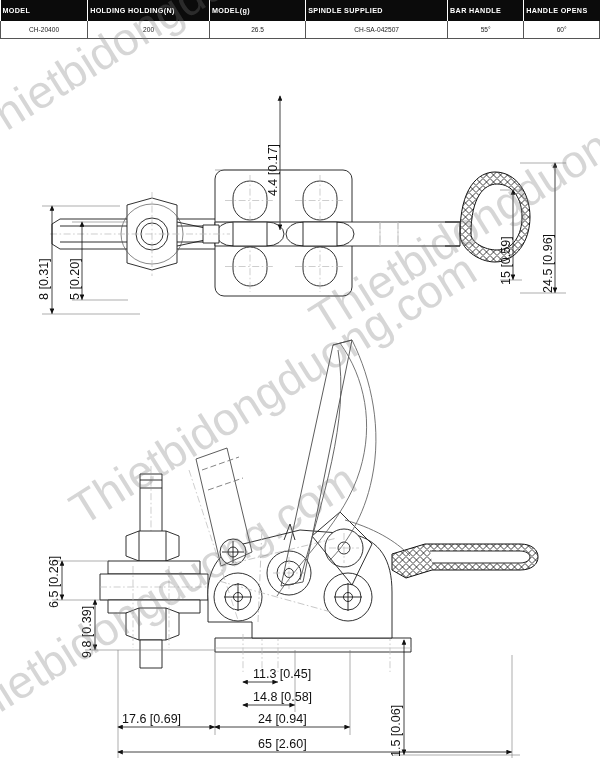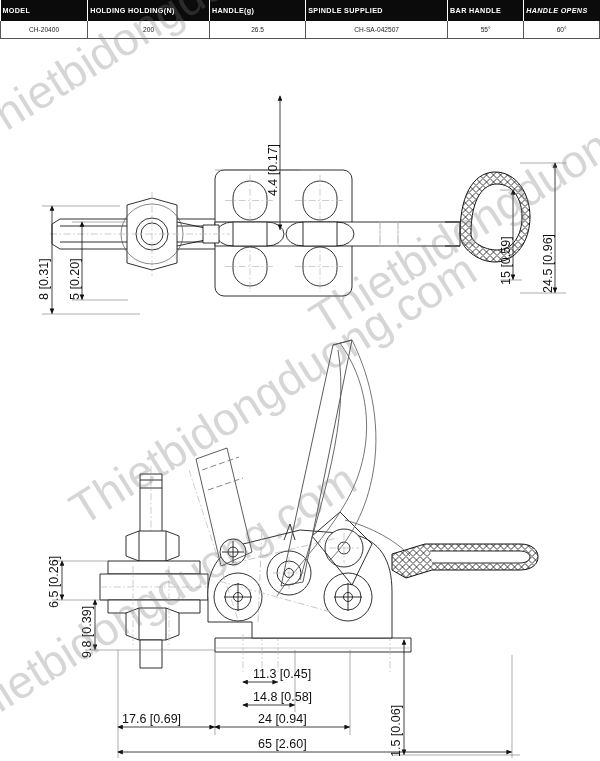--- a/index.html
+++ b/index.html
@@ -7,21 +7,21 @@
        font-family:"Liberation Sans",sans-serif;color:#111;}
 
   
   .spec-table{width:600px;border-collapse:collapse;table-layout:fixed;}
   .spec-table th{
     background:#0b0b0b;color:#ffffff;font-size:7.2px;font-weight:bold;
     letter-spacing:.35px;text-align:left;padding:6px 2px;
     border-left:1px solid #ffffff;border-right:1px solid #ffffff;
   }
   .spec-table th:first-child{border-left:none;}
-  .spec-table th:last-child{border-right:none;font-style:italic;}
+  .spec-table th:last-child{border-right:none;}
   .spec-table td{
     font-size:6.6px;text-align:center;padding:5px 2px;color:#222;
     border:1px solid #555;background:#fff;
   }
   .spec-table tr.vals td{border-top:none;}
 
   
   .canvas{position:absolute;left:0;top:0;width:600px;height:761px;
           pointer-events:none;}
 
@@ -33,21 +33,21 @@
       white-space:nowrap;transform-origin:left top;}
 </style>
 </head>
 <body>
 
 <table class="spec-table">
   <thead>
     <tr>
       <th style="width:14.5%">MODEL</th>
       <th style="width:20.5%">HOLDING HOLDING(N)</th>
-      <th style="width:16%">HANDLE(g)</th>
+      <th style="width:16%">MODEL(g)</th>
       <th style="width:24%">SPINDLE SUPPLIED</th>
       <th style="width:12.5%">BAR HANDLE</th>
       <th style="width:12.5%">HANDLE OPENS</th>
     </tr>
   </thead>
   <tbody>
     <tr class="vals">
       <td>CH-20400</td>
       <td>200</td>
       <td>26.5</td>

